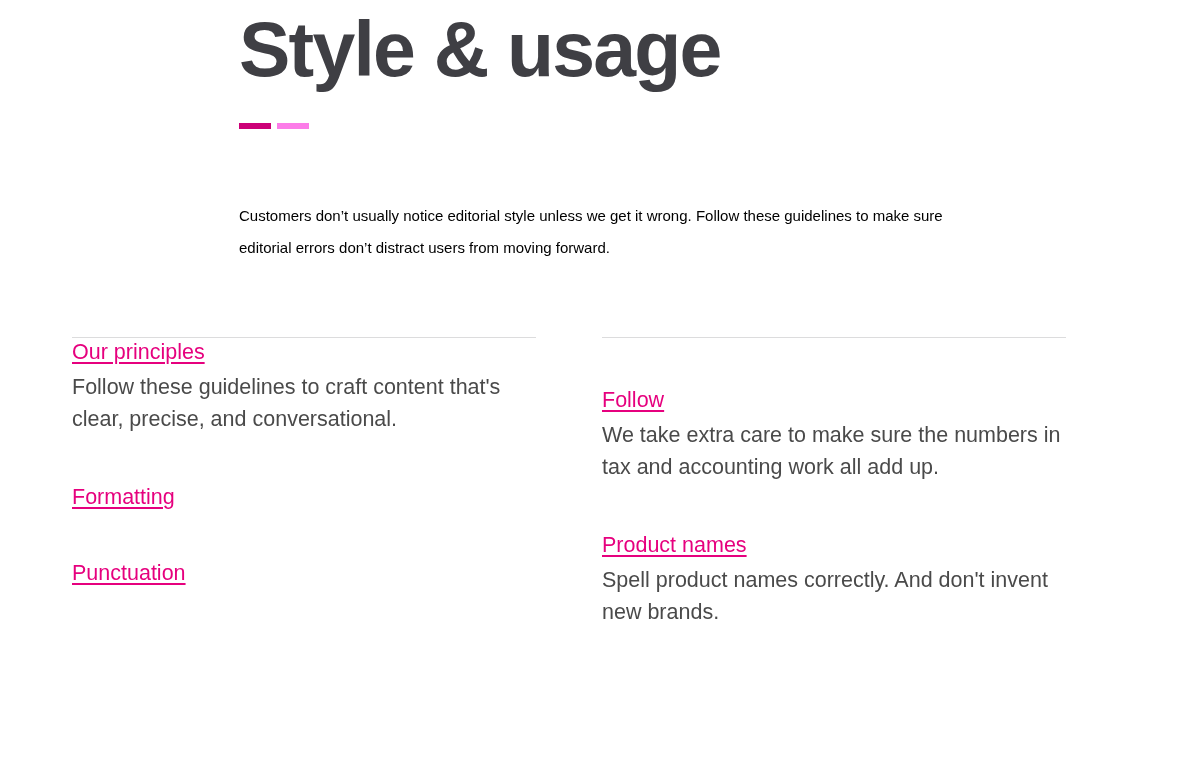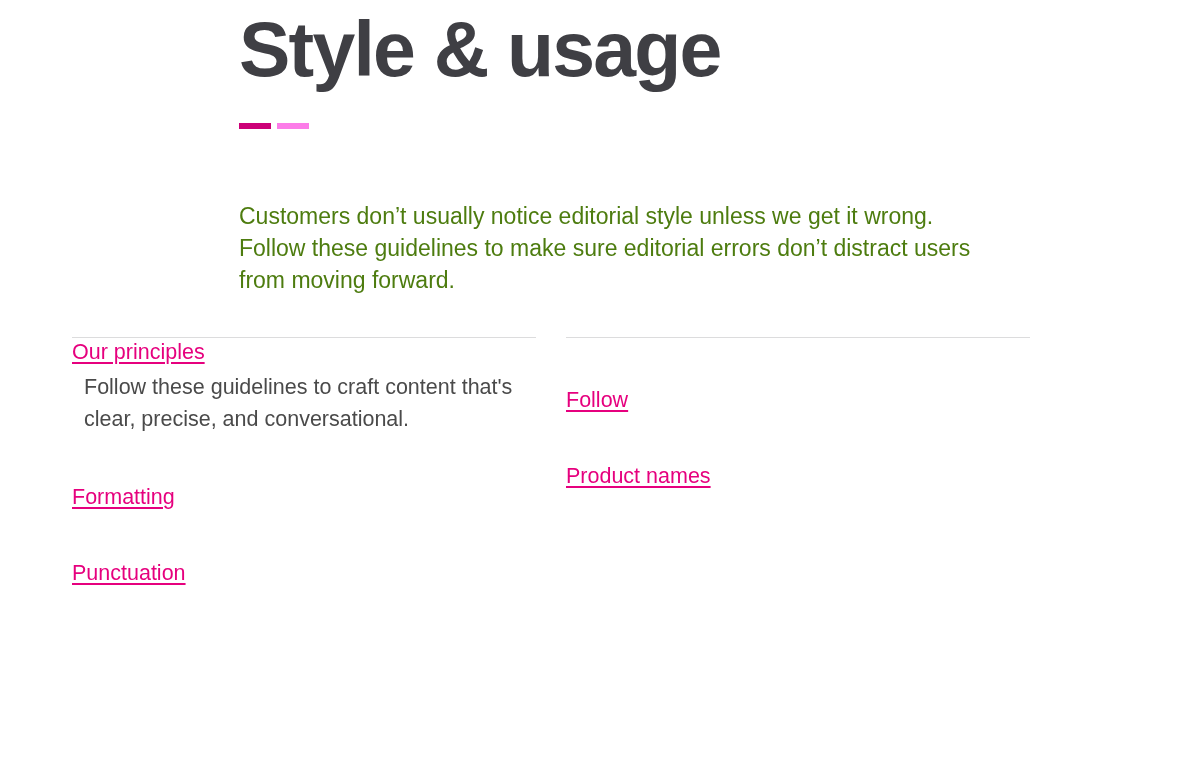--- a/index.html
+++ b/index.html
@@ -51,34 +51,34 @@
     width: 32px;
     border-radius: 0;
   }
 
   
   .intro {
     position: absolute;
     left: 239px;
     top: 200px;
     width: 745px;
-    font-size: 23px;
+    font-size: 15px;
     line-height: 32px;
-    color: #4d7c0f;
+    color: #000000;
     font-weight: 400;
   }
 
   
   .columns {
     position: absolute;
     left: 72px;
     top: 337px;
     width: 994px;
     display: flex;
-    gap: 30px;
+    gap: 66px;
   }
 
   .column {
     width: 464px;
   }
 
   .col-divider {
     height: 1px;
     background: #dcdcdd;
     width: 100%;
@@ -107,21 +107,20 @@
     cursor: pointer;
     font-weight: 400;
   }
 
   .entry-desc {
     margin-top: 5px;
     font-size: 21.5px;
     line-height: 32px;
     color: #4a4a4a;
     font-weight: 400;
-    margin-left: 12px;
   }
 </style>
 </head>
 <body>
 
 <div class="page">
 
   <div class="hero">
     <h1 class="page-title">Style &amp; usage</h1>
 
@@ -157,23 +156,25 @@
     </div>
 
     <div class="column">
       <div class="col-divider"></div>
 
 
       <div class="entry-spacer"></div>
 
       <div class="entry">
         <a class="entry-link">Follow</a>
+        <p class="entry-desc">We take extra care to make sure the numbers in tax and accounting work all add up.</p>
       </div>
 
       <div class="entry-spacer"></div>
 
       <div class="entry">
         <a class="entry-link">Product names</a>
+        <p class="entry-desc">Spell product names correctly. And don't invent new brands.</p>
       </div>
     </div>
 
   </div>
 </div>
 
 </body></html>

